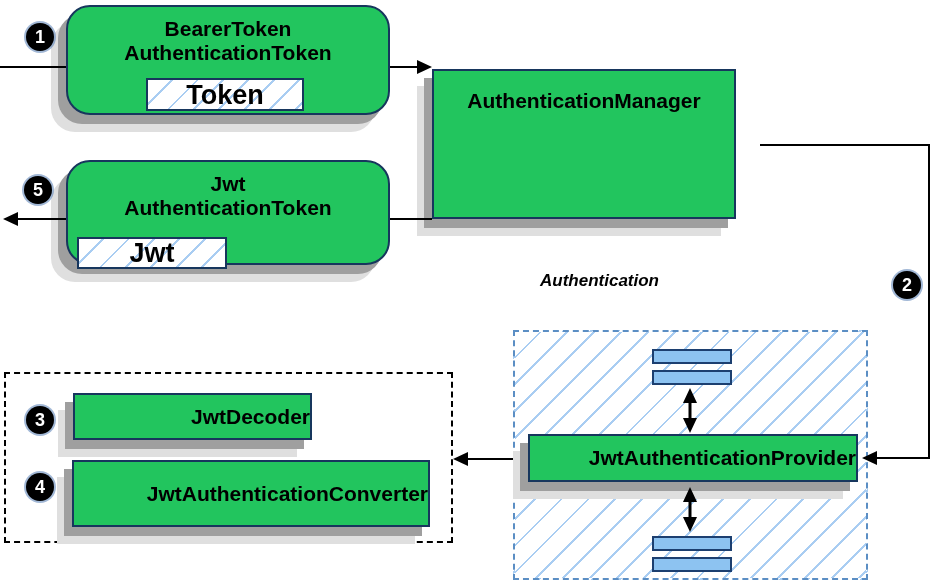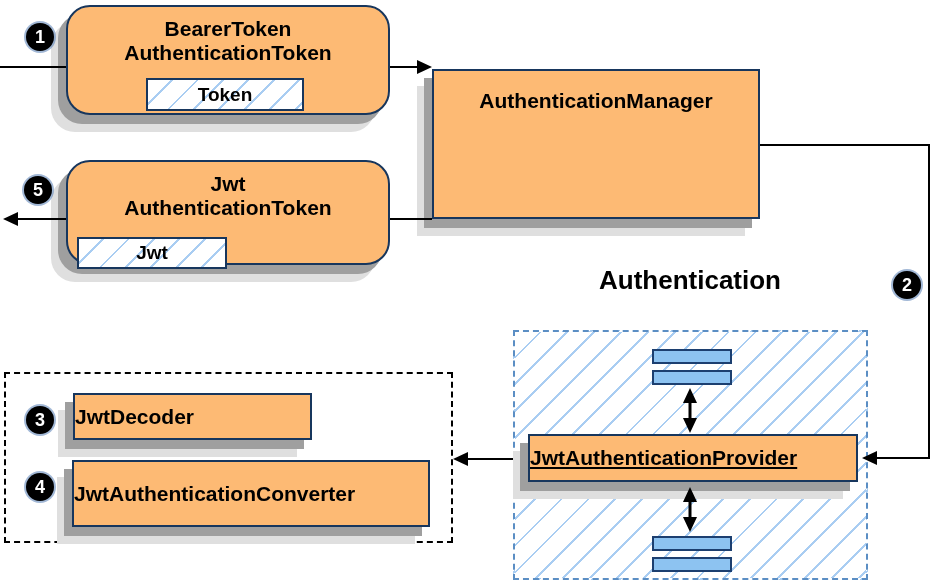--- a/index.html
+++ b/index.html
@@ -3,37 +3,37 @@
 <meta charset="utf-8">
 <style>
   html,body{margin:0;padding:0;background:#fff;}
   #canvas{
     position:relative;width:932px;height:584px;background:#fff;overflow:hidden;
     font-family:"Liberation Sans",sans-serif;color:#000;
   }
   
   .node{
     position:absolute;
-    background:#fdba74;
+    background:#22c55e;
     border:2px solid #17365d;
     box-shadow:-8px 9px 0 #9f9f9f,-15px 17px 0 #dfdfdf;
     box-sizing:border-box;
     font-weight:bold;font-size:21px;line-height:24px;text-align:center;
   }
   .rounded{border-radius:24px;}
   .node-title{padding-top:10px;font-weight:bold;}
-  .center-flex{display:flex;align-items:center;justify-content:flex-start;}
+  .center-flex{display:flex;align-items:center;justify-content:flex-end;}
   
   .hatch-field{
     position:absolute;box-sizing:border-box;
     background-color:#fff;
     background-image:repeating-linear-gradient(135deg,rgba(0,0,0,0) 0 16px,#a9cdf2 16px 18px);
     border:2px solid #17365d;
     display:flex;align-items:center;justify-content:center;
-    font-weight:bold;font-size:19px;
+    font-weight:bold;font-size:27px;
   }
   
   .providers-group{
     position:absolute;box-sizing:border-box;
     border:2px dashed #5b8ec4;
     background-color:#fff;
     background-image:repeating-linear-gradient(135deg,rgba(0,0,0,0) 0 17px,#a9cdf2 17px 19px);
   }
   .black-dashed-group{
     position:absolute;box-sizing:border-box;
@@ -45,21 +45,21 @@
   }
   
   .badge{
     position:absolute;width:28px;height:28px;border-radius:50%;
     background:#000;color:#fff;z-index:10;
     display:flex;align-items:center;justify-content:center;
     font-weight:bold;font-size:18px;
     box-shadow:0 0 0 2px rgba(85,125,180,0.55);
   }
   .group-label{
-    position:absolute;font-weight:bold;font-size:26px;line-height:25px;text-align:center;
+    position:absolute;font-weight:bold;font-size:17px;line-height:25px;text-align:left;font-style:italic;
   }
   #connectors{position:absolute;left:0;top:0;z-index:5;pointer-events:none;}
   .z1{z-index:1}.z2{z-index:2}.z3{z-index:3}
 </style>
 </head>
 <body>
 
 <div id="canvas">
 
   <svg id="connectors" width="932" height="584" viewBox="0 0 932 584">
@@ -106,21 +106,21 @@
   <div class="node rounded z2" style="left:66px;top:5px;width:324px;height:110px;">
     <div class="node-title">
       <span style="display:block">BearerToken</span>
       <span style="display:block">AuthenticationToken</span>
     </div>
     <div class="hatch-field" style="left:78px;top:71px;width:158px;height:33px;">
       <span>Token</span>
     </div>
   </div>
 
-  <div class="node z2" style="left:432px;top:69px;width:328px;height:150px;">
+  <div class="node z2" style="left:432px;top:69px;width:304px;height:150px;">
     <div class="node-title" style="padding-top:18px;">
       <span>AuthenticationManager</span>
     </div>
   </div>
 
   <div class="node rounded z2" style="left:66px;top:160px;width:324px;height:105px;">
     <div class="node-title">
       <span style="display:block">Jwt</span>
       <span style="display:block">AuthenticationToken</span>
     </div>
@@ -131,21 +131,21 @@
 
   <div class="group-label" style="left:540px;top:268px;width:300px;">
     <span style="display:block">Authentication</span>
   </div>
 
   <div class="providers-group z1" style="left:513px;top:330px;width:355px;height:250px;"></div>
 
   <div class="mini-rect z2" style="left:652px;top:349px;"></div>
   <div class="mini-rect z2" style="left:652px;top:370px;"></div>
 
-  <div class="node center-flex z3" style="left:528px;top:434px;width:330px;height:48px;text-decoration:underline;">
+  <div class="node center-flex z3" style="left:528px;top:434px;width:330px;height:48px;">
     <span>JwtAuthenticationProvider</span>
   </div>
 
   <div class="mini-rect z2" style="left:652px;top:536px;"></div>
   <div class="mini-rect z2" style="left:652px;top:557px;"></div>
 
   <div class="black-dashed-group z1" style="left:4px;top:372px;width:449px;height:171px;"></div>
 
   <div class="node center-flex z2" style="left:73px;top:393px;width:239px;height:47px;">
     <span>JwtDecoder</span>

